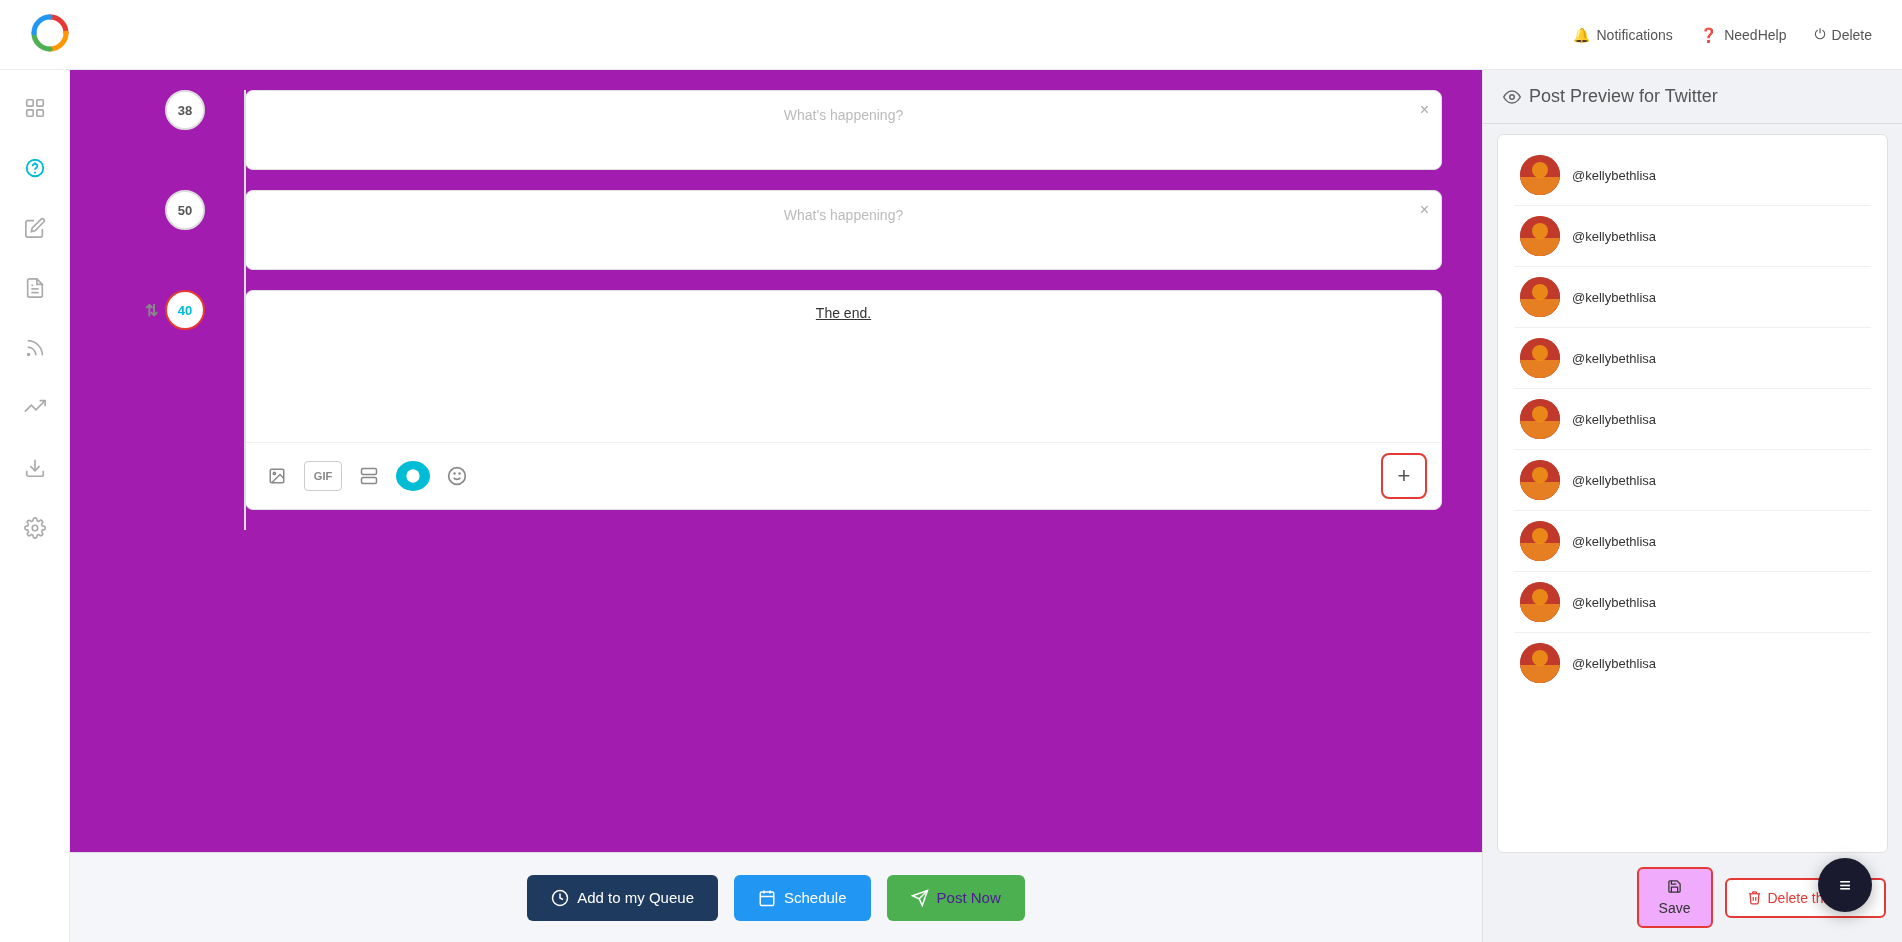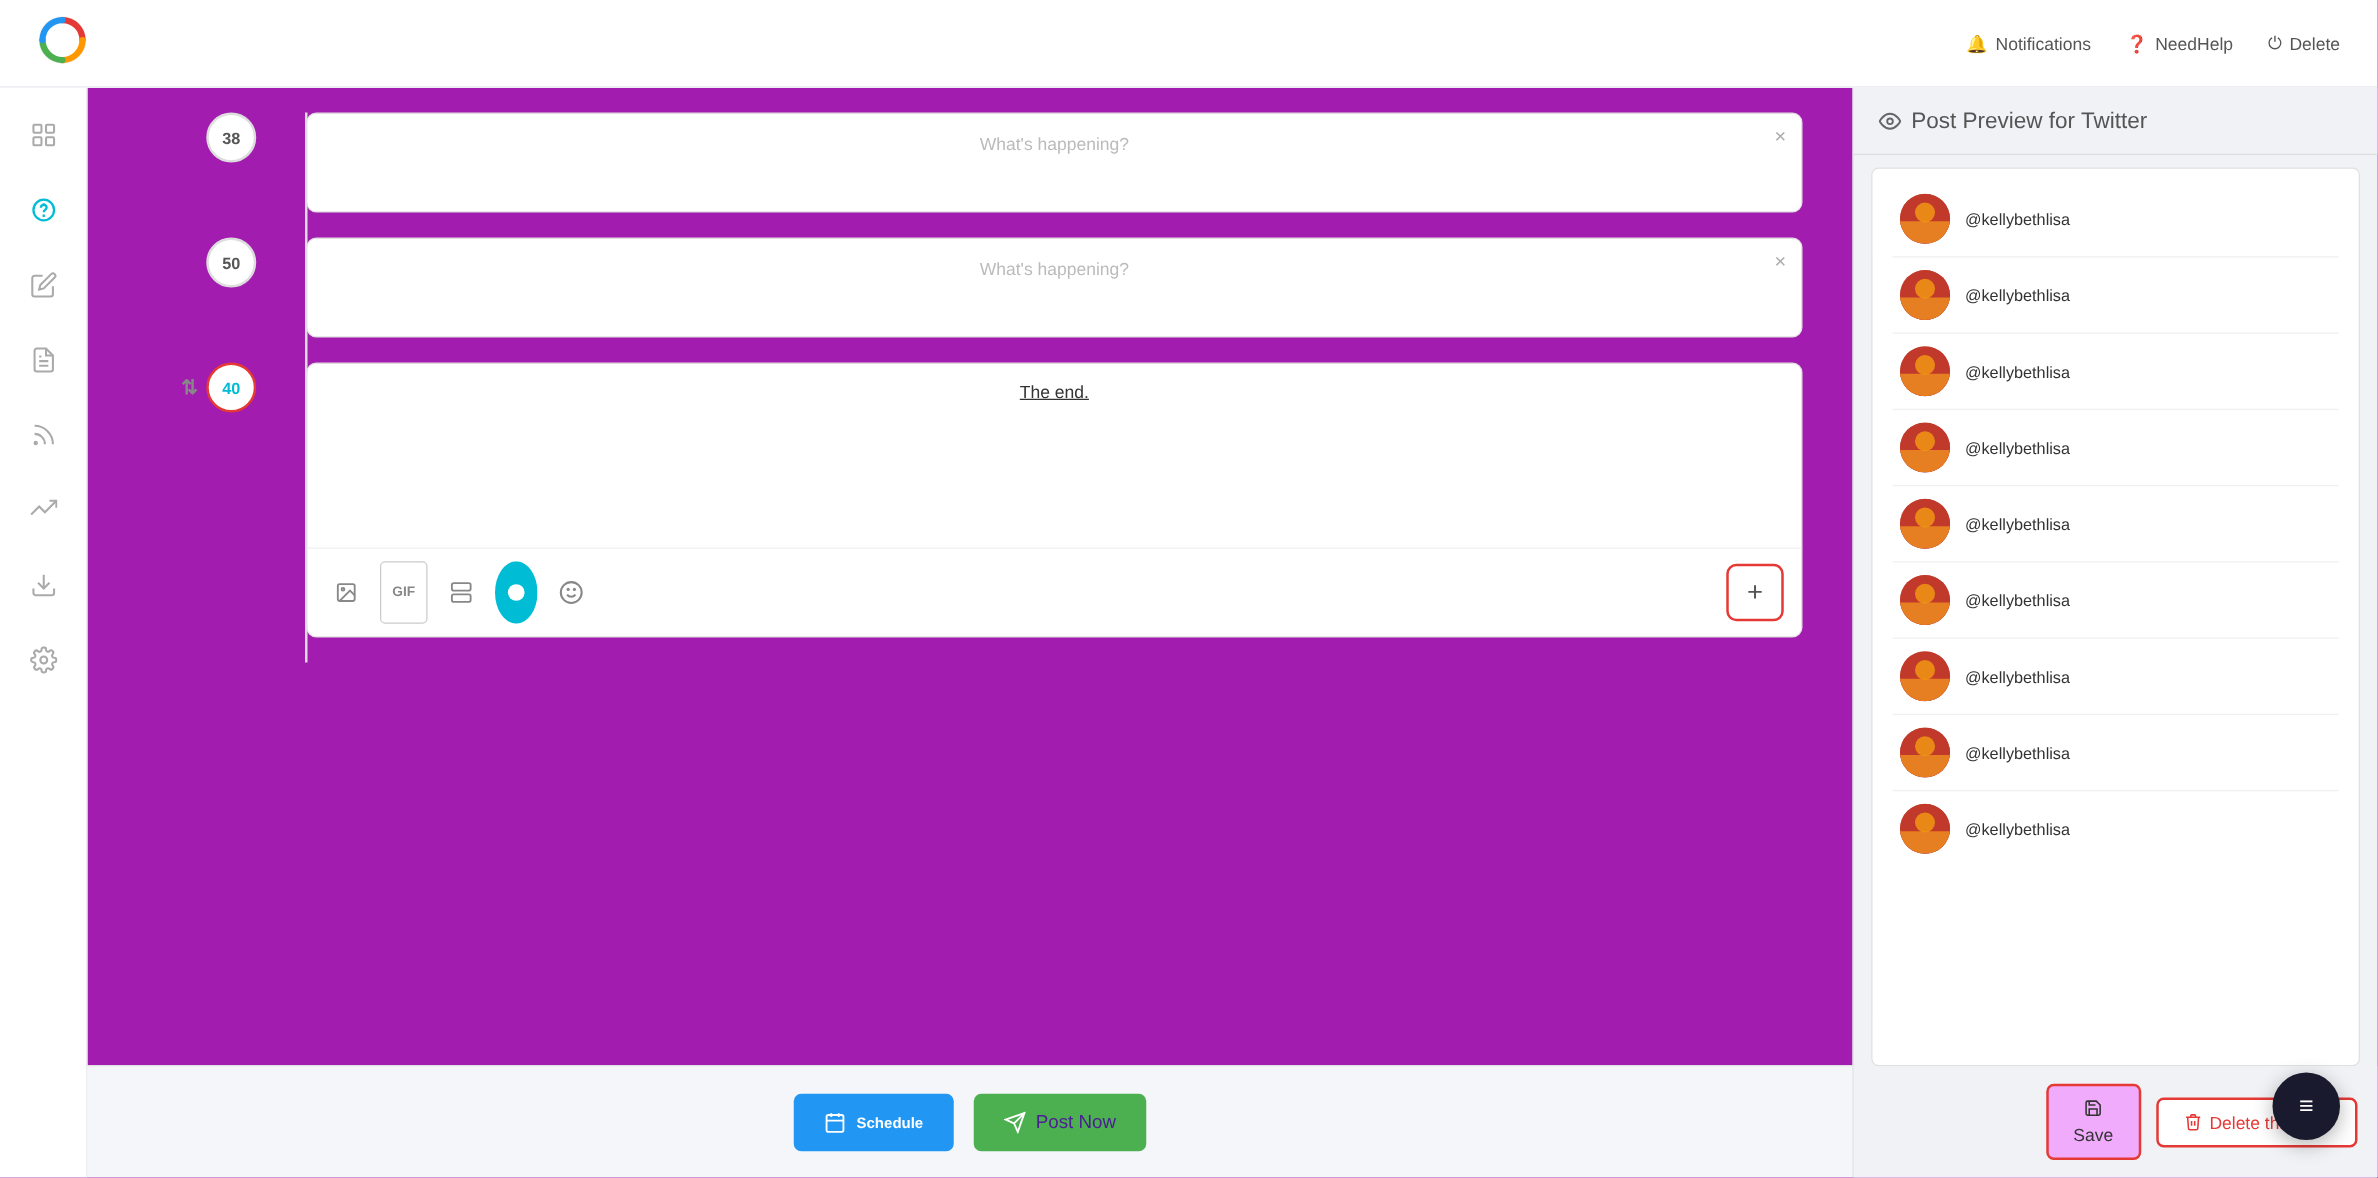--- a/index.html
+++ b/index.html
@@ -175,21 +175,21 @@
       border-top: 1px solid #f0f0f0;
       gap: 10px;
       position: absolute;
       bottom: 0;
       left: 0;
       right: 0;
     }
 
     .toolbar-btn {
       width: 34px;
-      height: 50px;
+      height: 30px;
       display: flex;
       align-items: center;
       justify-content: center;
       color: #888;
       cursor: pointer;
       border-radius: 6px;
       border: 1px solid transparent;
       font-size: 15px;
     }
     .toolbar-btn.gif-btn {
@@ -244,26 +244,26 @@
       align-items: center;
       gap: 8px;
       font-weight: 500;
     }
     .btn-schedule {
       background: #2196f3;
       color: #fff;
       border: none;
       border-radius: 6px;
       padding: 14px 24px;
-      font-size: 12px;
+      font-size: 15px;
       cursor: pointer;
       display: flex;
       align-items: center;
       gap: 8px;
-      font-weight: 700;
+      font-weight: 400;
     }
     .btn-postnow {
       background: #4caf50;
       color: #4c1d95;
       border: none;
       border-radius: 6px;
       padding: 14px 24px;
       font-size: 15px;
       cursor: pointer;
       display: flex;
@@ -559,20 +559,27 @@
                 <span style="font-size:22px; color:#555; font-weight:300;">+</span>
               </div>
             </div>
           </div>
         </div>
 
       </div>
     </div>
 
     <div class="bottom-bar">
+      <button class="btn-queue">
+        <svg width="18" height="18" viewBox="0 0 24 24" fill="none" stroke="white" stroke-width="2">
+          <circle cx="12" cy="12" r="10"></circle>
+          <polyline points="12,6 12,12 16,14"></polyline>
+        </svg>
+        <span>Add to my Queue</span>
+      </button>
       <button class="btn-schedule">
         <svg width="18" height="18" viewBox="0 0 24 24" fill="none" stroke="white" stroke-width="2">
           <rect x="3" y="4" width="18" height="18" rx="2" ry="2"></rect>
           <line x1="16" y1="2" x2="16" y2="6"></line>
           <line x1="8" y1="2" x2="8" y2="6"></line>
           <line x1="3" y1="10" x2="21" y2="10"></line>
         </svg>
         <span>Schedule</span>
       </button>
       <button class="btn-postnow">

